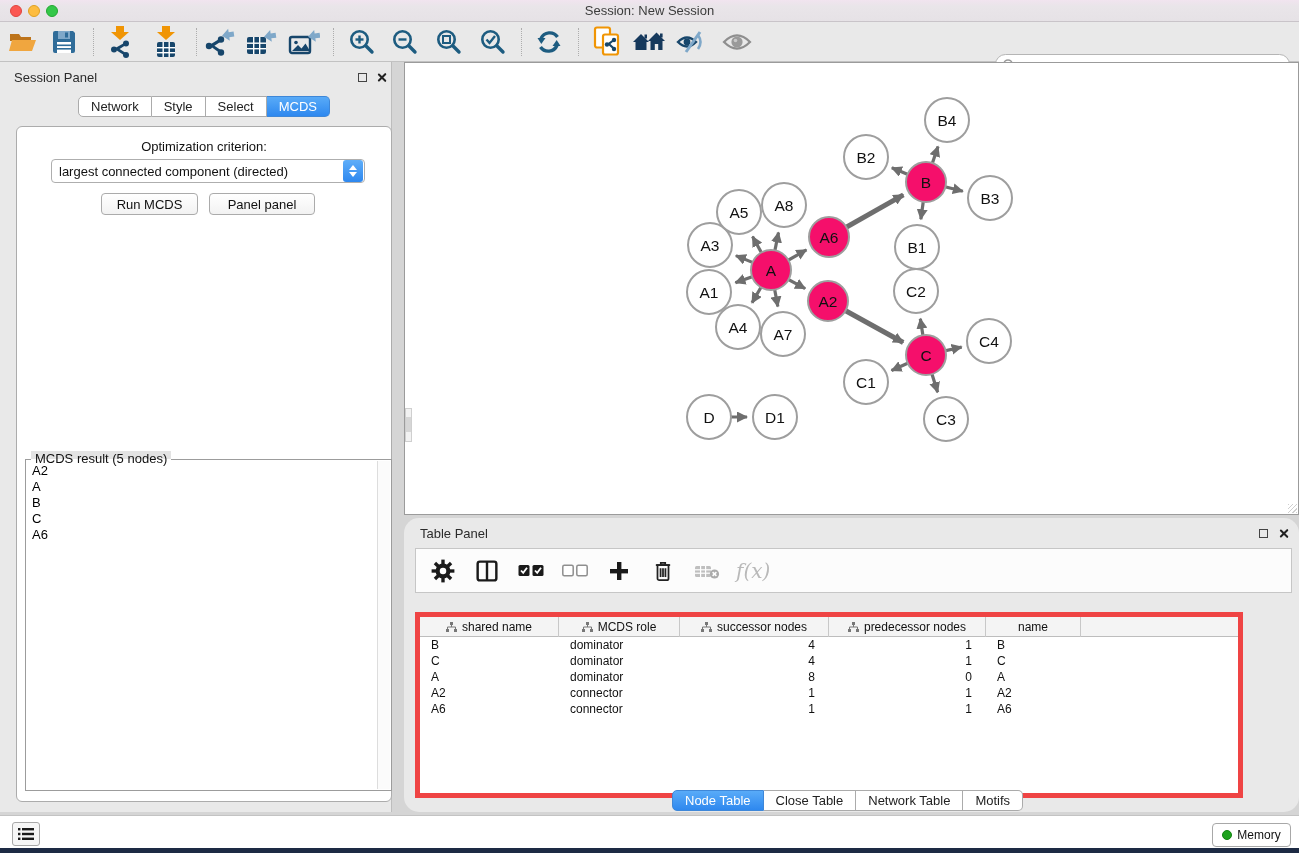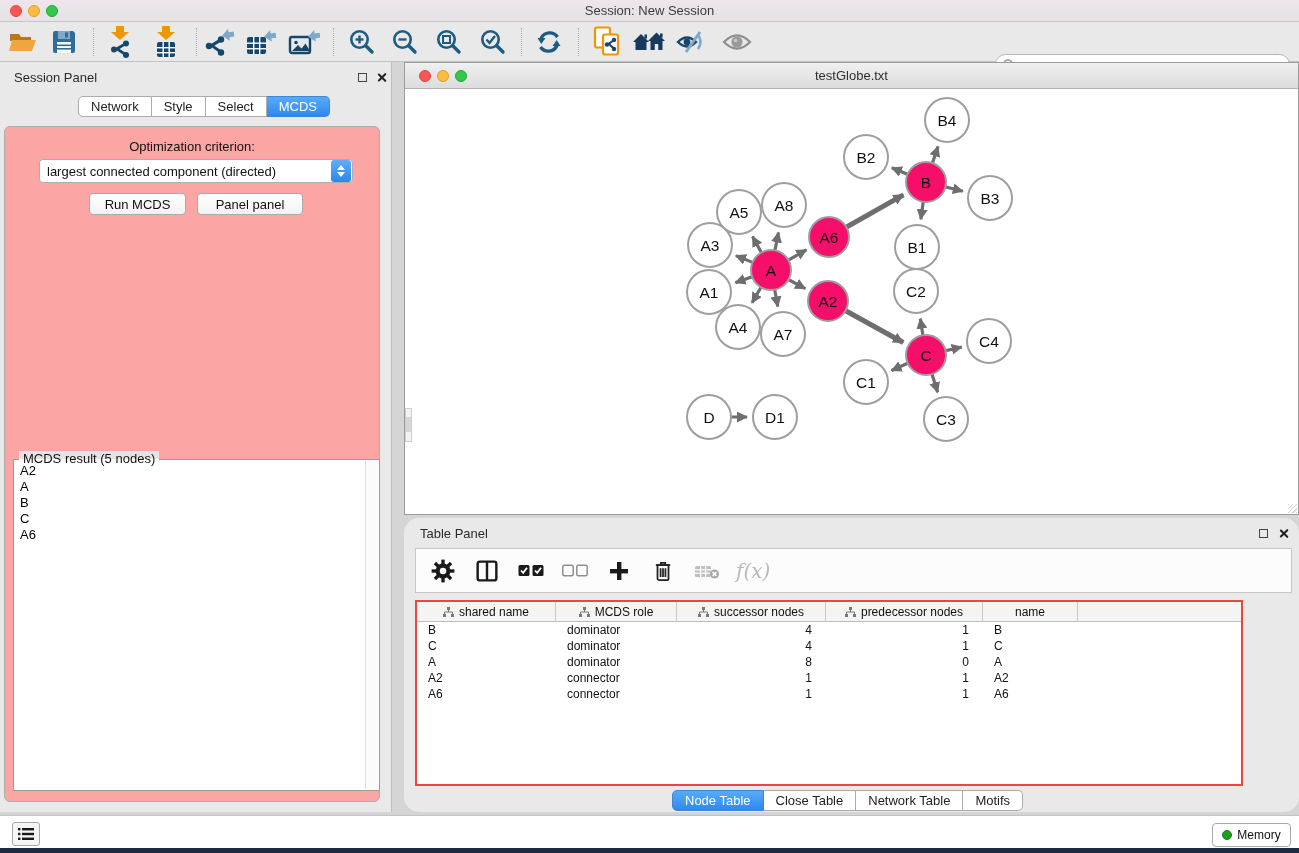--- a/index.html
+++ b/index.html
@@ -33,21 +33,21 @@
   .close-ico::before,.close-ico::after { content:""; position:absolute; left:5px; top:0; width:2.4px; height:11px; background:#222; border-radius:1px; }
   .close-ico::before { transform:rotate(45deg); } .close-ico::after { transform:rotate(-45deg); }
 
   .seg-tabs { display:flex; height:21px; }
   .seg { background:#fff; border:1px solid #ABABAB; border-left:none; font-size:13px; color:#222;
     display:flex; align-items:center; justify-content:center; padding:0 12px; cursor:default; }
   .seg:first-child { border-left:1px solid #ABABAB; border-radius:5px 0 0 5px; }
   .seg:last-child { border-radius:0 5px 5px 0; }
   .seg.active { background:linear-gradient(#59ABF8,#2E88EF); color:#fff; border-color:#3E87D8; }
 
-  #cp-content { left:4px; top:64px; width:376px; height:676px; background:#fca5a5;
+  #cp-content { left:16px; top:64px; width:376px; height:676px; background:#ffffff;
     border:1px solid #ACACAC; border-radius:6px; }
   #opt-label { width:100%; text-align:center; top:12px; font-size:13px; color:#111; }
   #opt-select { left:34px; top:32px; width:314px; height:24px; background:#fff; border:1px solid #AEAEAE;
     border-radius:4px; display:flex; align-items:center; }
   #opt-select .val { flex:1; font-size:13px; color:#111; padding-left:7px; white-space:nowrap; }
   #opt-select .stepper { width:20px; height:22px; border-radius:3px; margin-right:1px;
     background:linear-gradient(#5FAEF9,#2D87EF); display:flex; flex-direction:column; align-items:center; justify-content:center; gap:2px; }
   .chev-up { width:0; height:0; border-left:4px solid transparent; border-right:4px solid transparent; border-bottom:5px solid #fff; }
   .chev-dn { width:0; height:0; border-left:4px solid transparent; border-right:4px solid transparent; border-top:5px solid #fff; }
   .btn { background:linear-gradient(#FFFFFF,#F2F2F2); border:1px solid #ABABAB; border-radius:4px;
@@ -71,21 +71,21 @@
   #net-grip { right:1px; bottom:1px; width:9px; height:9px;
     background:repeating-linear-gradient(135deg,#CFCFCF 0 1px,transparent 1px 3px); }
 
   
   #table-panel { left:404px; top:518px; width:895px; height:294px; background:#E9E9E9;border-radius:15px; }
   #tp-toolbar { left:11px; top:30px; width:877px; height:45px; background:#FCFCFC; border:1px solid #C6C6C6;
     display:flex; align-items:center; gap:14px; padding-left:12px; }
   .tpi { width:30px; height:30px; display:flex; align-items:center; justify-content:center; }
   #fx-label { font-size:20px; font-style:italic; font-family:"DejaVu Serif", serif; color:#B9B9B9; }
 
-  #node-table { left:11px; top:82px; width:828px; height:186px; background:#fff; border:2px solid #ef4444; }
+  #node-table { left:11px; top:94px; width:828px; height:186px; background:#fff; border:5px solid #ef4444; }
   #nt-header { position:absolute; left:0; top:0; right:0; height:20px; background:#F4F4F4; border-bottom:1px solid #BDBDBD; display:flex; }
   .hcell { height:20px; border-right:1px solid #C8C8C8; display:flex; align-items:center; justify-content:center; gap:5px;
     font-size:12px; color:#111; }
   #nt-body { position:absolute; left:0; top:21px; right:0; bottom:0; }
   .trow { display:flex; height:16px; font-size:12px; color:#111; }
   .tcell { overflow:hidden; white-space:nowrap; }
 
   
   #status-bar { left:0; top:815px; width:1299px; height:33px; background:#ffffff; border-top:1px solid #C3C3C3; }
   #list-btn { left:12px; top:6px; width:28px; height:24px; background:#F6F6F6; border:1px solid #A8A8A8; border-radius:3px;
@@ -301,26 +301,20 @@
           <div class="mitem">B</div>
           <div class="mitem">C</div>
           <div class="mitem">A6</div>
         </div>
       <div id="mcds-scroll"></div>
     </div>
   </div>
 </div>
 
 <div id="net-window" class="abs">
-  <div id="net-titlebar">
-    <div class="tl red abs" style="left:14px; top:7px"></div>
-    <div class="tl yellow abs" style="left:32px; top:7px"></div>
-    <div class="tl green abs" style="left:50px; top:7px"></div>
-    <div class="title">testGlobe.txt</div>
-  </div>
   <div id="net-canvas">
     <svg id="net-svg" width="893" height="426" viewBox="0 0 893 426">
       <defs>
         <marker id="arrowhead" markerWidth="12" markerHeight="11" refX="10" refY="5.5" orient="auto" markerUnits="userSpaceOnUse">
           <path d="M0,0 L11,5.5 L0,11 z" fill="#6E6E6E"></path>
         </marker>
       </defs>
     <line x1="366" y1="181" x2="330.3879768734749" y2="193.63652433521858" stroke="#6E6E6E" stroke-width="3.2" marker-end="url(#arrowhead)"></line>
         <line x1="366" y1="181" x2="330.9085438824988" y2="166.6182556895487" stroke="#6E6E6E" stroke-width="3.2" marker-end="url(#arrowhead)"></line>
         <line x1="366" y1="181" x2="347.0290155751677" y2="213.76806400652848" stroke="#6E6E6E" stroke-width="3.2" marker-end="url(#arrowhead)"></line>

